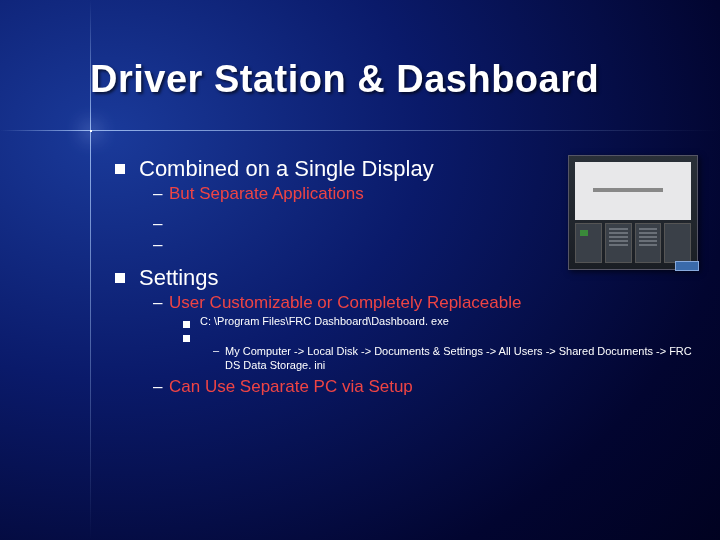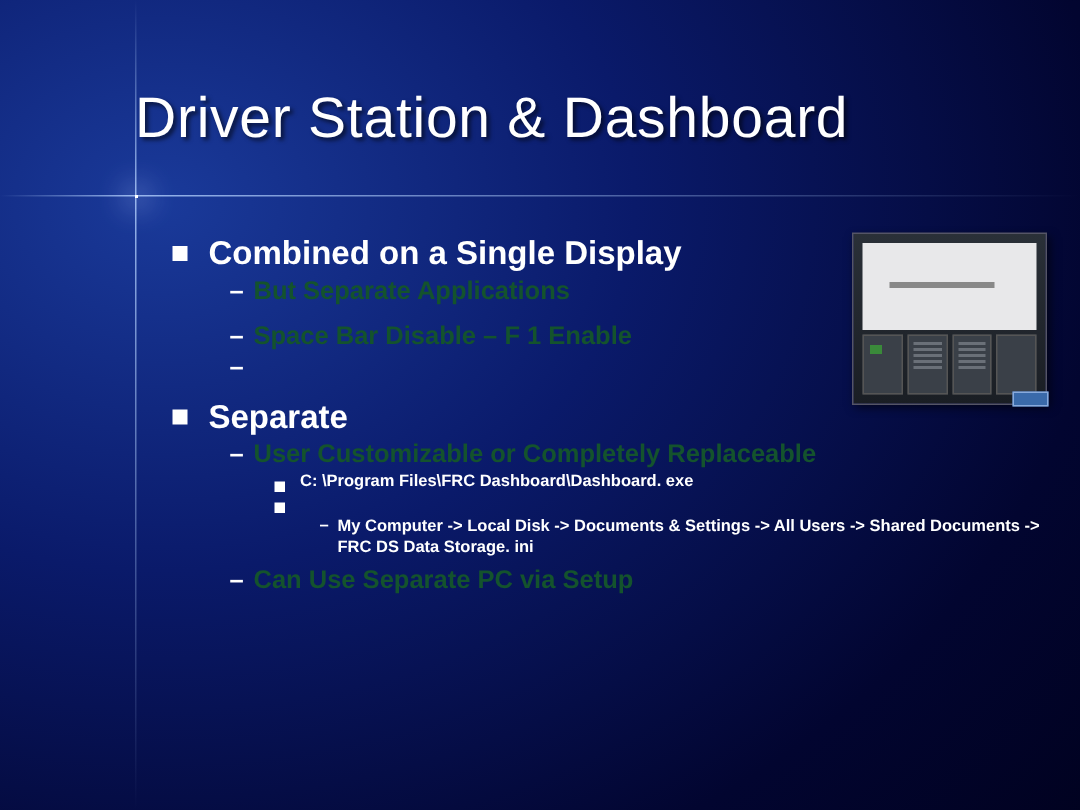--- a/index.html
+++ b/index.html
@@ -24,43 +24,42 @@
   }
   .flare-h { position:absolute; top:130px; left:0; width:720px; height:1px;
     background: linear-gradient(to right, rgba(80,120,255,0) 0%, rgba(180,210,255,0.8) 12%, rgba(80,120,255,0) 100%); }
   .flare-v { position:absolute; top:0; left:90px; width:1px; height:540px;
     background: linear-gradient(to bottom, rgba(80,120,255,0) 0%, rgba(180,210,255,0.8) 24%, rgba(80,120,255,0) 100%); }
 
   .title {
     position: absolute;
     top: 58px; left: 90px;
     font-family: Tahoma, Verdana, sans-serif;
-    font-weight: normal;
+    font-weight: bold;
     font-size: 38px;
     color: #fff;
     letter-spacing: 0.5px;
     text-shadow: 2px 2px 3px rgba(0,0,0,0.6);
   }
 
   .content {
     position: absolute;
     top: 150px;
     left: 115px;
     right: 16px;
-    font-weight: bold;
   }
 
   .lvl1 { display:flex; align-items:flex-start; margin-top: 6px; margin-bottom: 2px; }
   .lvl1 .bullet-sq { width:10px; height:10px; background:#fff; margin-top:8px; margin-right:14px; flex:0 0 auto; }
   .lvl1 .txt { font-size: 22px; color:#fff; font-family: Tahoma, Verdana, sans-serif; }
 
   .lvl2-group { margin-left: 38px; margin-top: 2px; margin-bottom: 10px; }
   .lvl2 { display:flex; align-items:flex-start; margin-bottom: 1px; }
   .lvl2 .dash { width:10px; margin-right:6px; font-size:17px; color:#fff; flex:0 0 auto; }
-  .lvl2 .txt { font-size: 17px; color:#14532d; font-family: Tahoma, Verdana, sans-serif; }
+  .lvl2 .txt { font-size: 17px; color:#ef4444; font-family: Tahoma, Verdana, sans-serif; }
 
   .lvl3-group { margin-left: 30px; margin-top:2px; margin-bottom:4px; }
   .lvl3 { display:flex; align-items:flex-start; margin-bottom:1px; }
   .lvl3 .bullet-sq-sm { width:7px; height:7px; background:#fff; margin-top:6px; margin-right:10px; flex:0 0 auto; }
   .lvl3 .txt { font-size:11px; color:#fff; font-family: Tahoma, Verdana, sans-serif; }
 
   .lvl4-group { margin-left: 30px; margin-top:2px; margin-bottom:4px; }
   .lvl4 { display:flex; align-items:flex-start; }
   .lvl4 .dash { width:8px; margin-right:4px; font-size:11px; color:#fff; flex:0 0 auto; }
   .lvl4 .txt { font-size:11px; color:#fff; font-family: Tahoma, Verdana, sans-serif; line-height:1.3; }
@@ -112,30 +111,29 @@
   <div class="lvl2-group">
     <div class="lvl2">
       <div class="dash">–</div>
       <div class="txt">But Separate Applications</div>
     </div>
   </div>
 
   <div class="lvl2-group">
     <div class="lvl2">
       <div class="dash">–</div>
-      <div class="txt">Space Bar Disable – F 1 Enable</div>
     </div>
     <div class="lvl2">
       <div class="dash">–</div>
     </div>
   </div>
 
   <div class="lvl1">
     <div class="bullet-sq"></div>
-    <div class="txt">Separate</div>
+    <div class="txt">Settings</div>
   </div>
   <div class="lvl2-group">
     <div class="lvl2">
       <div class="dash">–</div>
       <div class="txt">User Customizable or Completely Replaceable</div>
     </div>
     <div class="lvl3-group">
       <div class="lvl3">
         <div class="bullet-sq-sm"></div>
         <div class="txt">C: \Program Files\FRC Dashboard\Dashboard. exe</div>

